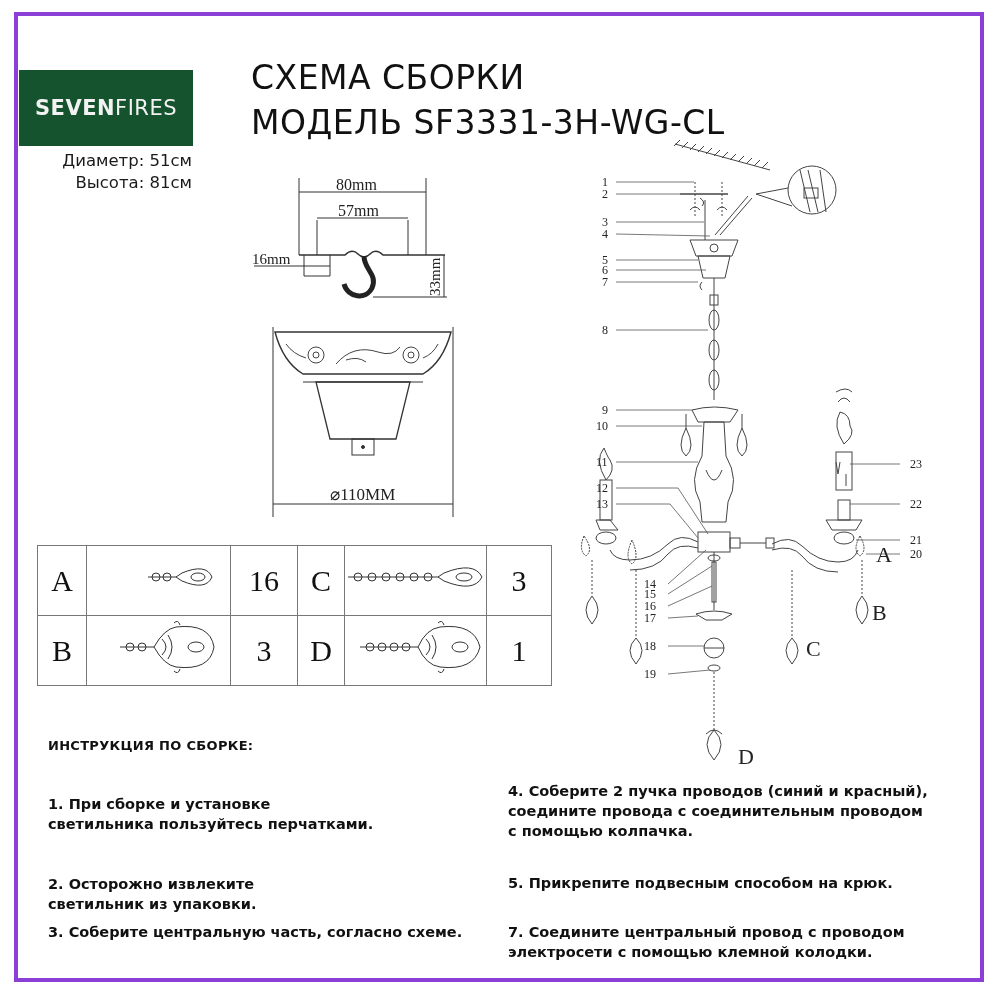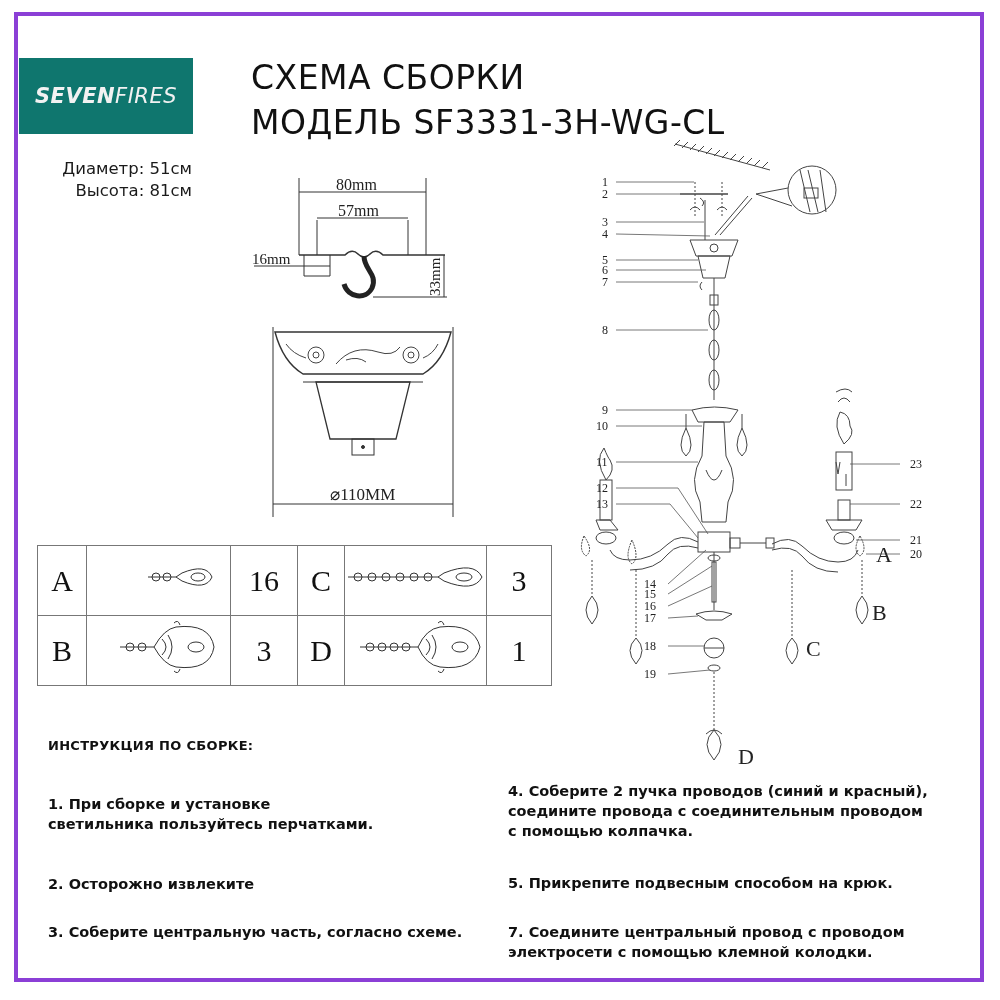--- a/index.html
+++ b/index.html
@@ -1,21 +1,21 @@
 <!DOCTYPE html>
 <html><head>
 <meta charset="utf-8">
 <style>
   html, body { margin:0; padding:0; background:#ffffff; }
   body { width:1000px; height:1000px; position:relative; overflow:hidden; font-family:"DejaVu Sans", sans-serif; color:#111; }
   .frame { position:absolute; left:14px; top:12px; width:962px; height:962px; border:4px solid #8b3fd6; box-sizing:content-box; }
-  .logo { position:absolute; left:19px; top:58px; width:174px; height:76px; background:#0f766e; display:flex; align-items:center; justify-content:center;font-style:italic; }
+  .logo { position:absolute; left:19px; top:70px; width:174px; height:76px; background:#14532d; display:flex; align-items:center; justify-content:center; }
   .logo span { font-family:"DejaVu Sans", sans-serif; font-size:21px; color:#f2f2f2; letter-spacing:0.5px; }
   .logo .b { font-weight:bold; }
-  .dims { position:absolute; left:20px; top:150px; width:172px; text-align:right; font-size:16.5px; line-height:22px; color:#1a1a1a;margin-top:8px; }
+  .dims { position:absolute; left:20px; top:150px; width:172px; text-align:right; font-size:16.5px; line-height:22px; color:#1a1a1a; }
   .title { position:absolute; left:251px; top:55px; font-family:"DejaVu Sans", sans-serif; font-size:33px; line-height:45px; color:#111; letter-spacing:0.5px; }
   .draw { position:absolute; font-family:"Liberation Serif", serif; color:#222; }
   .parts-table { position:absolute; left:37px; top:545px; border-collapse:collapse; }
   .parts-table td { border:1px solid #777; height:69px; padding:0; text-align:center; vertical-align:middle; font-family:"Liberation Serif", serif; font-size:30px; color:#111; }
   .instr-head { position:absolute; left:48px; top:738px; font-size:13px; font-weight:bold; letter-spacing:0.3px; color:#111; }
   .instr { position:absolute; font-size:14.5px; line-height:20px; color:#111; font-weight:600; }
   svg text { font-family:"Liberation Serif", serif; }
 </style>
 </head>
 <body>
@@ -310,20 +310,21 @@
 </svg>
 
 <div class="instr-head">ИНСТРУКЦИЯ ПО СБОРКЕ:</div>
 
 <div class="instr" style="left:48px;top:794px;">
   <div>1. При сборке и установке</div>
   <div>светильника пользуйтесь перчатками.</div>
 </div>
 <div class="instr" style="left:48px;top:858px;margin-top:16px;">
   <div>2. Осторожно извлеките</div>
+  <div>светильник из упаковки.</div>
 </div>
 <div class="instr" style="left:48px;top:922px;">
   <div>3. Соберите центральную часть, согласно схеме.</div>
 </div>
 <div class="instr" style="left:508px;top:781px;">
   <div>4. Соберите 2 пучка проводов (синий и красный),</div>
   <div>соедините провода с соединительным проводом</div>
   <div>с помощью колпачка.</div>
 </div>
 <div class="instr" style="left:508px;top:873px;">

